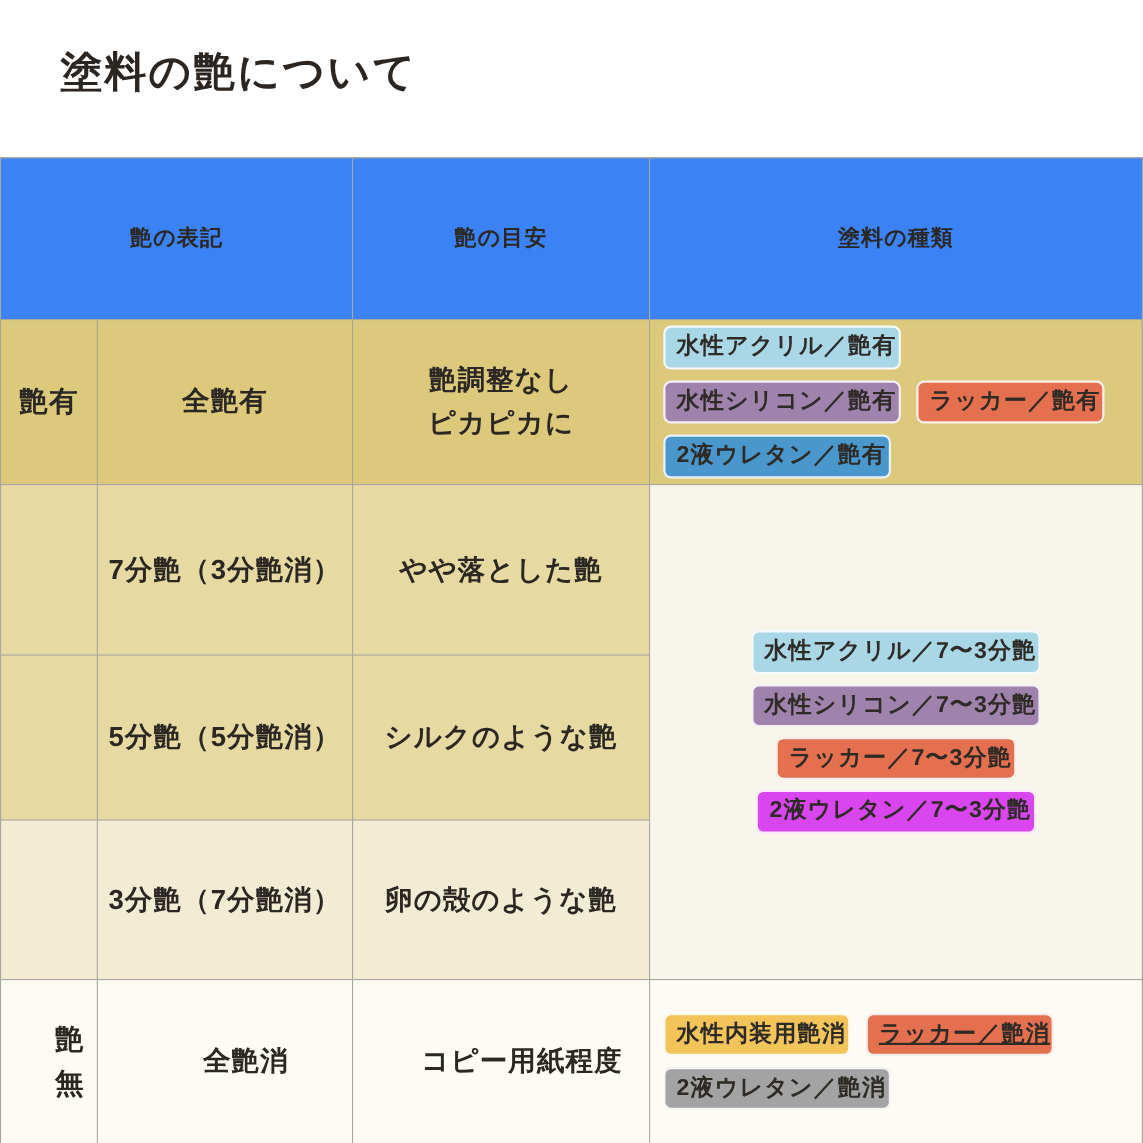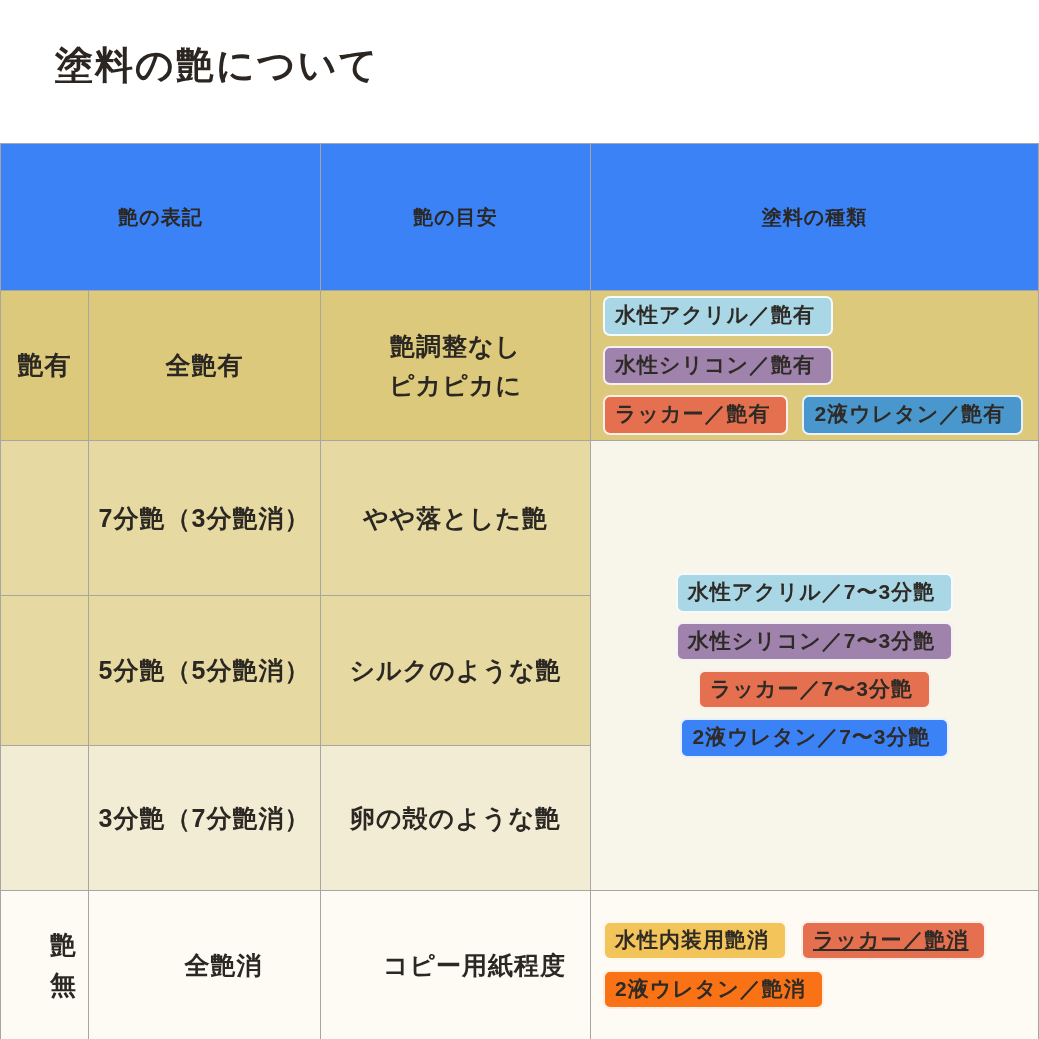--- a/index.html
+++ b/index.html
@@ -74,21 +74,21 @@
     justify-content: center;
     flex-wrap: nowrap;
     gap: 9px;
   }
   .badge {
     display: inline-block;
     font-size: 21px;
     font-weight: bold;
     letter-spacing: 1px;
     color: #2e2a25;
-    padding: 3px 16px 4px 10px;
+    padding: 3px 2px 4px 10px;
     border-radius: 7px;
     border: 2px solid rgba(255, 255, 255, 0.88);
     white-space: nowrap;
     line-height: 1.35;
   }
 </style>
 </head>
 <body>
 
 <div class="page">
@@ -117,34 +117,34 @@
       </div>
 
     <div class="cell bg-tan"></div>
     <div class="cell bg-tan">7分艶（3分艶消）</div>
     <div class="cell bg-tan">やや落とした艶</div>
 
     <div class="cell bg-cream paint-area column" style="grid-column:4; grid-row:3 / 6;">
         <span class="badge" style="background: rgb(169, 215, 230);">水性アクリル／7〜3分艶</span>
         <span class="badge" style="background: rgb(160, 131, 173);">水性シリコン／7〜3分艶</span>
         <span class="badge" style="background: rgb(229, 112, 79);">ラッカー／7〜3分艶</span>
-        <span class="badge" style="background: #3b82f6;">2液ウレタン／7〜3分艶</span>
+        <span class="badge" style="background: #d946ef;">2液ウレタン／7〜3分艶</span>
       </div>
 
     <div class="cell bg-tan"></div>
     <div class="cell bg-tan">5分艶（5分艶消）</div>
     <div class="cell bg-tan">シルクのような艶</div>
 
     <div class="cell bg-sand"></div>
     <div class="cell bg-sand">3分艶（7分艶消）</div>
     <div class="cell bg-sand">卵の殻のような艶</div>
 
     <div class="cell bg-white group-label">艶無</div>
     <div class="cell bg-white">全艶消</div>
     <div class="cell bg-white">コピー用紙程度</div>
     <div class="cell bg-white paint-area">
         <span class="badge" style="background: rgb(242, 196, 89);">水性内装用艶消</span>
         <span class="badge" style="background: rgb(229, 112, 79); text-decoration: underline;">ラッカー／艶消</span>
-        <span class="badge" style="background: #f97316;">2液ウレタン／艶消</span>
+        <span class="badge" style="background: #a3a3a3;">2液ウレタン／艶消</span>
       </div>
 
   </div>
 </div>
 
 </body></html>

